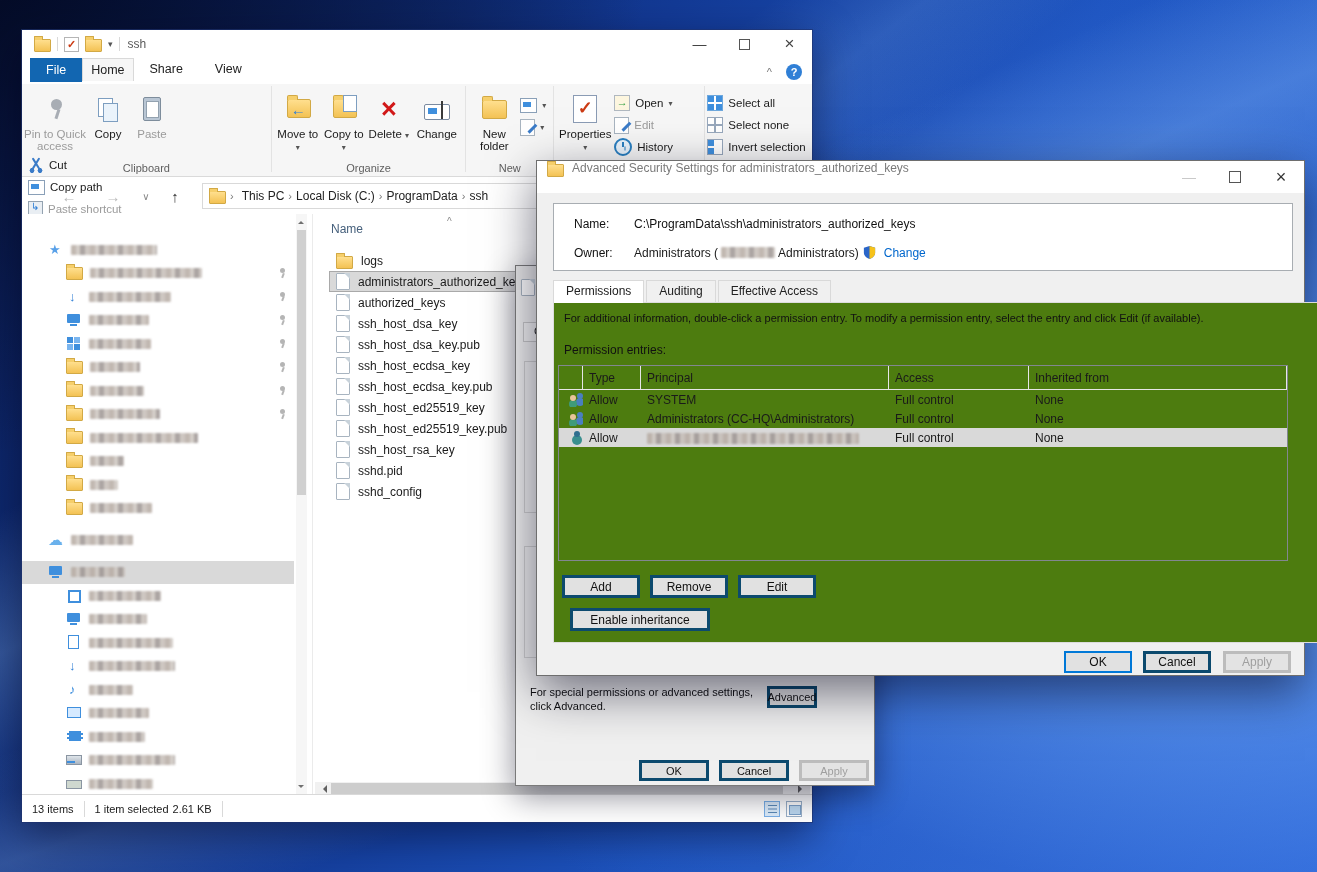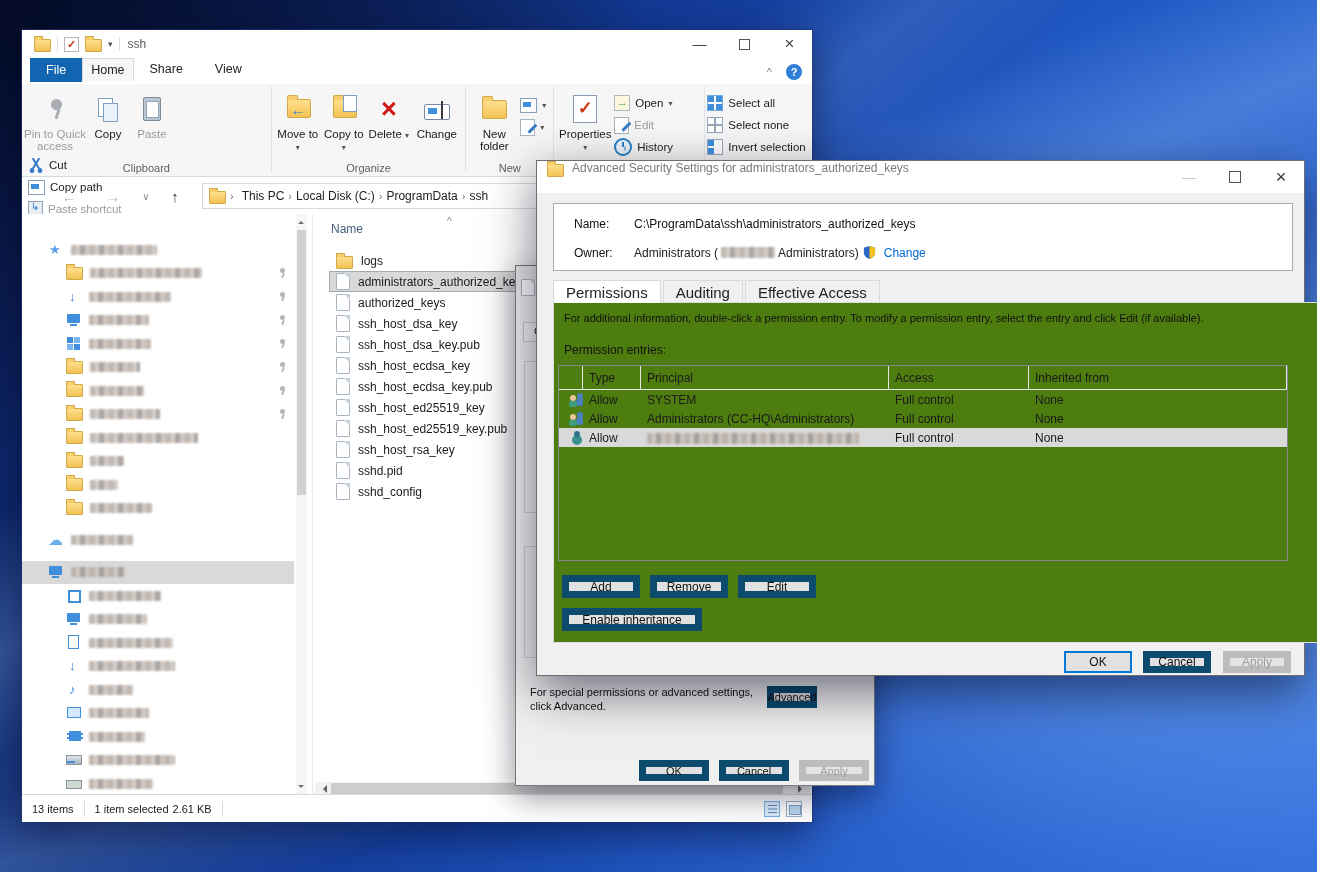--- a/index.html
+++ b/index.html
@@ -14,21 +14,21 @@
   .beam{position:absolute;pointer-events:none}
   #b1{left:-250px;top:190px;width:2000px;height:260px;transform:rotate(-24deg);
       background:linear-gradient(rgba(150,200,255,0),rgba(150,200,255,.28),rgba(150,200,255,0))}
   #b2{left:-150px;top:450px;width:2100px;height:210px;transform:rotate(-19deg);
       background:linear-gradient(rgba(170,210,255,0),rgba(170,210,255,.22),rgba(170,210,255,0))}
   #b3{left:260px;top:-160px;width:1500px;height:190px;transform:rotate(-38deg);
       background:linear-gradient(rgba(150,200,255,0),rgba(150,200,255,.16),rgba(150,200,255,0))}
 
   
   .btn{display:inline-flex;align-items:center;justify-content:center;background:#e1e1e1;
-       border:7px solid #0c4a6e;font-size:12px;color:#111;box-sizing:border-box}
+       border:3px solid #0c4a6e;font-size:12px;color:#111;box-sizing:border-box}
   .btn.default{border:2px solid #0078d7}
   .btn.dis{color:#9f9f9f;border-color:#bcbcbc;background:#e3e3e3}
   .blurbar{display:inline-block;height:10px;border-radius:1px;vertical-align:middle;
      background:repeating-linear-gradient(90deg,#b7aca4 0 5px,#cdc6c0 5px 9px,#9e9693 9px 14px,#c6beb8 14px 19px);
      filter:blur(1.3px);opacity:.85}
 
   
   #explorer{position:absolute;left:22px;top:30px;width:790px;height:792px;background:#fff;
             outline:1px solid rgba(30,50,110,.65);box-shadow:0 14px 40px rgba(0,0,25,.5)}
   .titlebar{height:28px;display:flex;align-items:center;background:#fff}
@@ -224,21 +224,21 @@
   .ad-cap.dis{color:#c9c9c9}
   .ad-cap .maxbox{width:10px;height:10px;border:1px solid #555}
   .info-panel{position:absolute;left:16px;top:42px;width:740px;height:68px;background:#fff;border:1px solid #a8adb2;box-sizing:border-box}
   .ip-row{position:absolute;left:20px;display:flex;align-items:center}
   .ip-label{width:60px;color:#111}
   .ip-val{color:#111}
   .owner-wrap{display:flex;align-items:center;gap:3px}
   .change-link{color:#0066cc;margin-left:4px}
   .tabstrip{position:absolute;left:16px;top:119px;display:flex}
   .ad-tab{height:22px;padding:3px 12px;box-sizing:border-box;border:1px solid #d9d9d9;border-bottom:none;
-      background:#f0f0f0;color:#222;font-size:15px;margin-right:2px}
+      background:#f0f0f0;color:#222;font-size:12px;margin-right:2px}
   .ad-tab.active{background:#fff;position:relative;z-index:2;height:23px}
   .tabpanel{position:absolute;left:16px;top:141px;width:882px;height:341px;background:#4d7c0f;border:1px solid #dcdcdc;box-sizing:border-box}
   .tp-desc{position:absolute;left:10px;top:9px;font-size:11px;white-space:nowrap;color:#111}
   .tp-entries{position:absolute;left:10px;top:40px;color:#111}
   .ptable{position:absolute;left:4px;top:62px;width:730px;height:196px;border:1px solid #828790;box-sizing:border-box;overflow:hidden}
   .prow{display:grid;grid-template-columns:24px 58px 248px 140px auto;align-items:center;height:19px;font-size:12px}
   .prow.hdr{height:23px;border-bottom:1px solid #e6e6e6;font-size:12px}
   .prow.hdr .pc{border-right:1px solid #e6e6e6;height:100%;display:flex;align-items:center}
   .prow .pc{padding-left:6px;white-space:nowrap;overflow:hidden}
   .prow.sel{background:#d9d9d9}
@@ -246,21 +246,21 @@
   .pic-users::before{content:"";position:absolute;left:8px;top:0;width:6px;height:6px;border-radius:50%;background:#4a7fc0;
       box-shadow:0 6px 0 1px #4a7fc0}
   .pic-users::after{content:"";position:absolute;left:1px;top:2px;width:6px;height:6px;border-radius:50%;background:#e8c49a;
       box-shadow:0 6px 0 1px #3f9b7a}
   .pic-user::before{content:"";position:absolute;left:5px;top:0;width:6px;height:6px;border-radius:50%;background:#2f6f8f;
       box-shadow:0 6px 0 2px #3a8f8f}
   .pbtns .btn{position:absolute;height:23px;font-size:12px}
   .add-btn{left:8px;top:272px;width:78px}
   .rem-btn{left:96px;top:272px;width:78px}
   .edit-btn{left:184px;top:272px;width:78px}
-  .inh-btn{left:8px;top:305px;width:140px}
+  .inh-btn{left:16px;top:305px;width:140px}
   .ad-footer .btn{position:absolute;height:22px}
   .ok-btn{left:527px;top:490px;width:68px}
   .cancel-btn{left:606px;top:490px;width:68px}
   .apply-btn{left:686px;top:490px;width:68px}
   .shield{display:inline-block;width:15px;height:15px;vertical-align:-2px}
 </style>
 </head>
 <body>
 
 <div class="wall">

